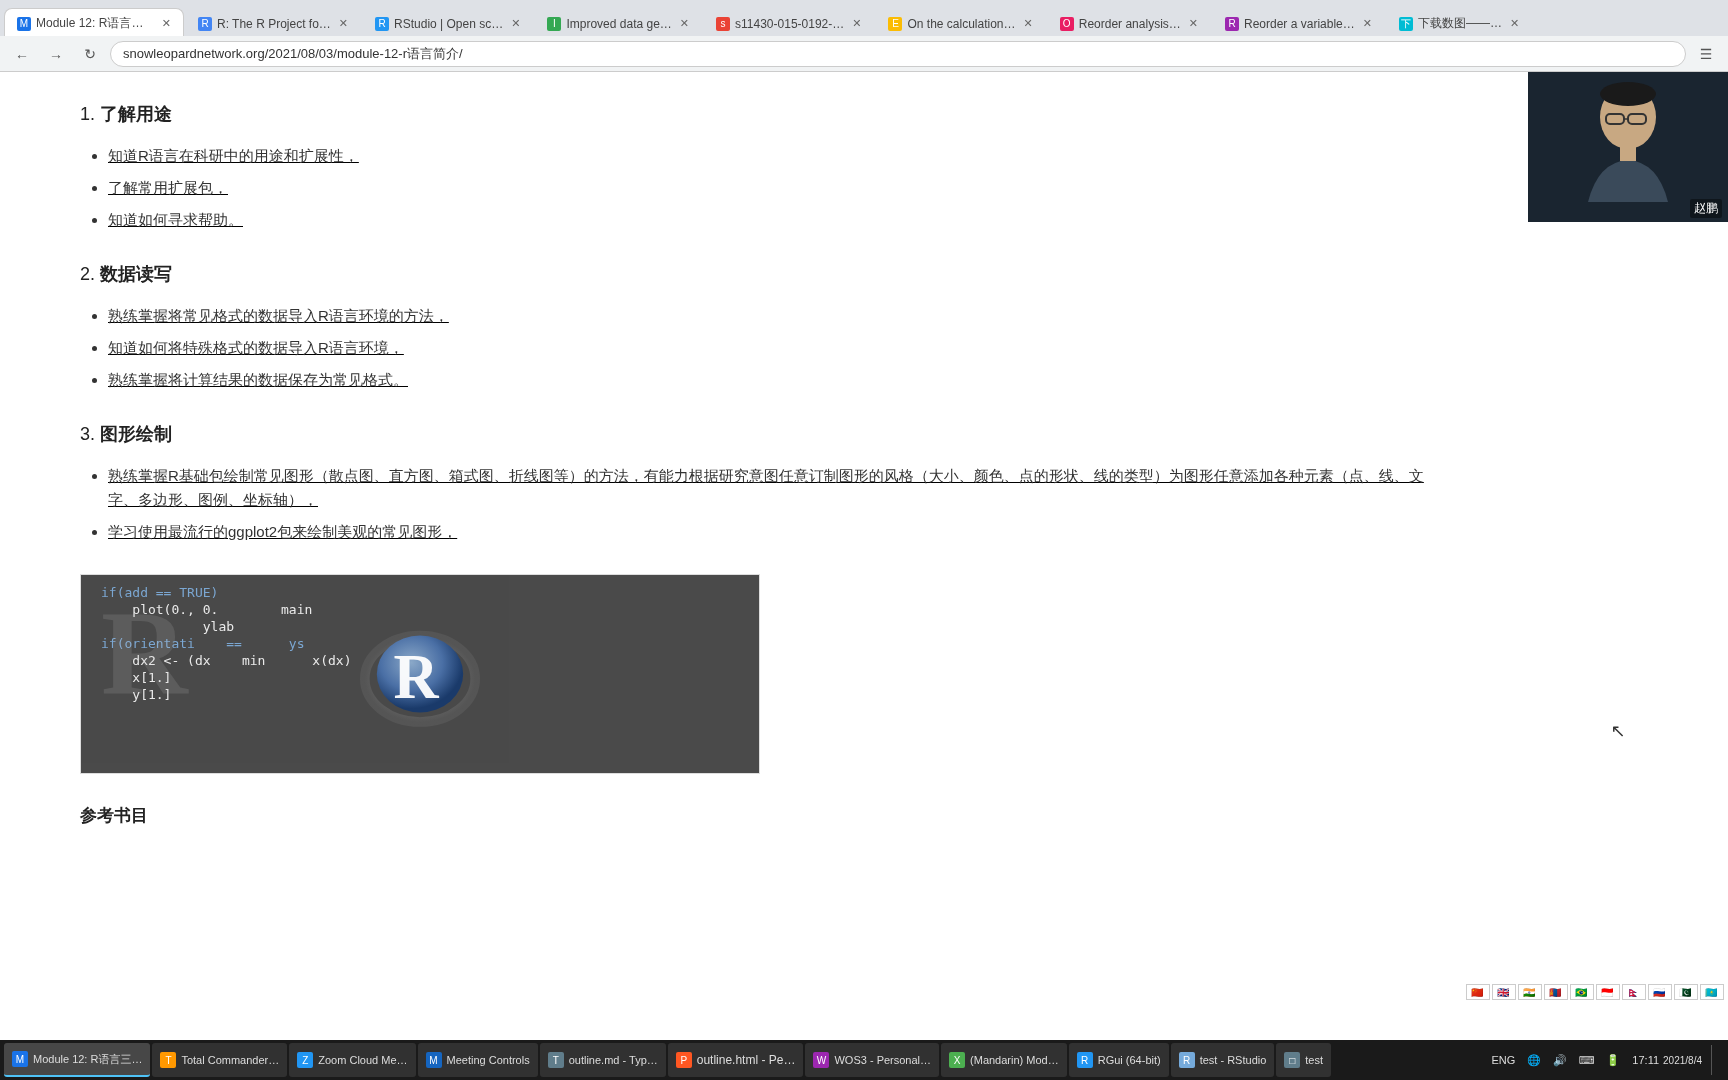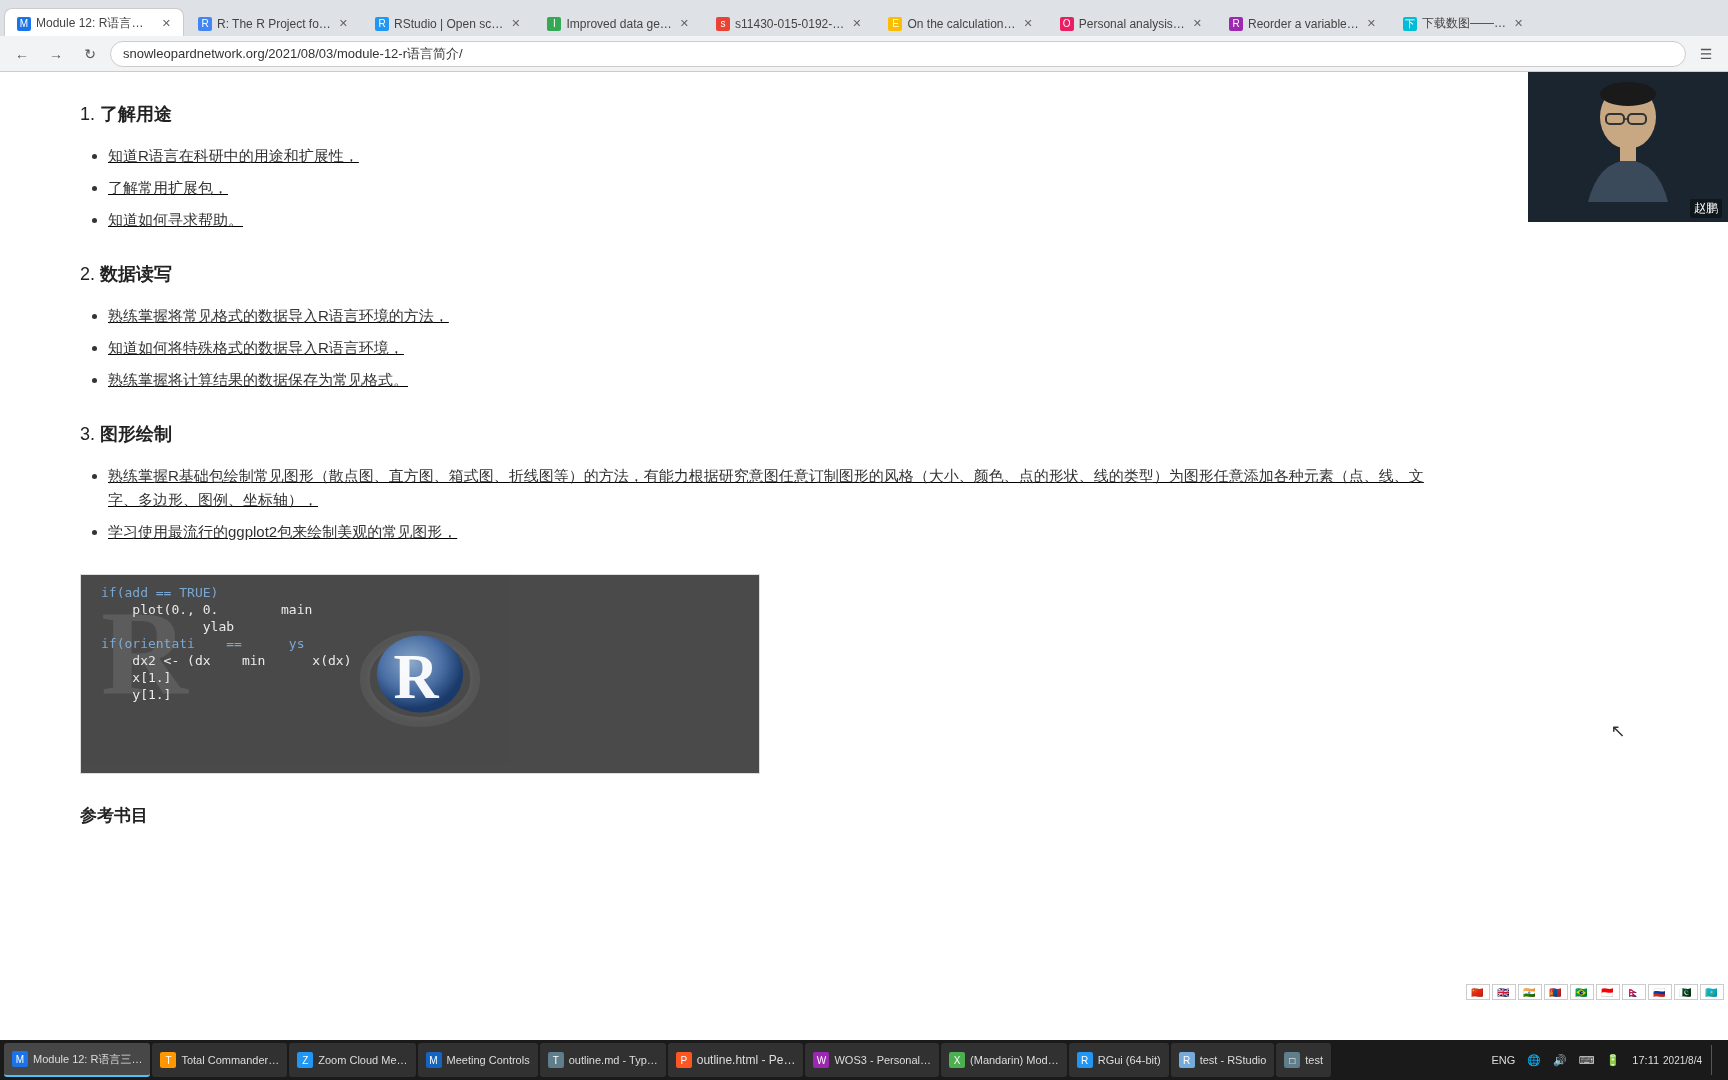--- a/index.html
+++ b/index.html
@@ -339,21 +339,21 @@
     <span style="overflow:hidden;text-overflow:ellipsis;white-space:nowrap;font-size:12px;">s11430-015-0192-…</span>
     <span class="tab-close">✕</span>
   </div>
         <div class="tab">
     <span class="tab-favicon" style="background:#fbbc04;color:white;border-radius:2px;">E</span>
     <span style="overflow:hidden;text-overflow:ellipsis;white-space:nowrap;font-size:12px;">On the calculation…</span>
     <span class="tab-close">✕</span>
   </div>
         <div class="tab">
     <span class="tab-favicon" style="background:#e91e63;color:white;border-radius:2px;">O</span>
-    <span style="overflow:hidden;text-overflow:ellipsis;white-space:nowrap;font-size:12px;">Personal analysis…</span>
+    <span style="overflow:hidden;text-overflow:ellipsis;white-space:nowrap;font-size:12px;">Reorder analysis…</span>
     <span class="tab-close">✕</span>
   </div>
         <div class="tab">
     <span class="tab-favicon" style="background:#9c27b0;color:white;border-radius:2px;">R</span>
     <span style="overflow:hidden;text-overflow:ellipsis;white-space:nowrap;font-size:12px;">Reorder a variable…</span>
     <span class="tab-close">✕</span>
   </div>
         <div class="tab">
     <span class="tab-favicon" style="background:#00bcd4;color:white;border-radius:2px;">下</span>
     <span style="overflow:hidden;text-overflow:ellipsis;white-space:nowrap;font-size:12px;">下载数图——…</span>

